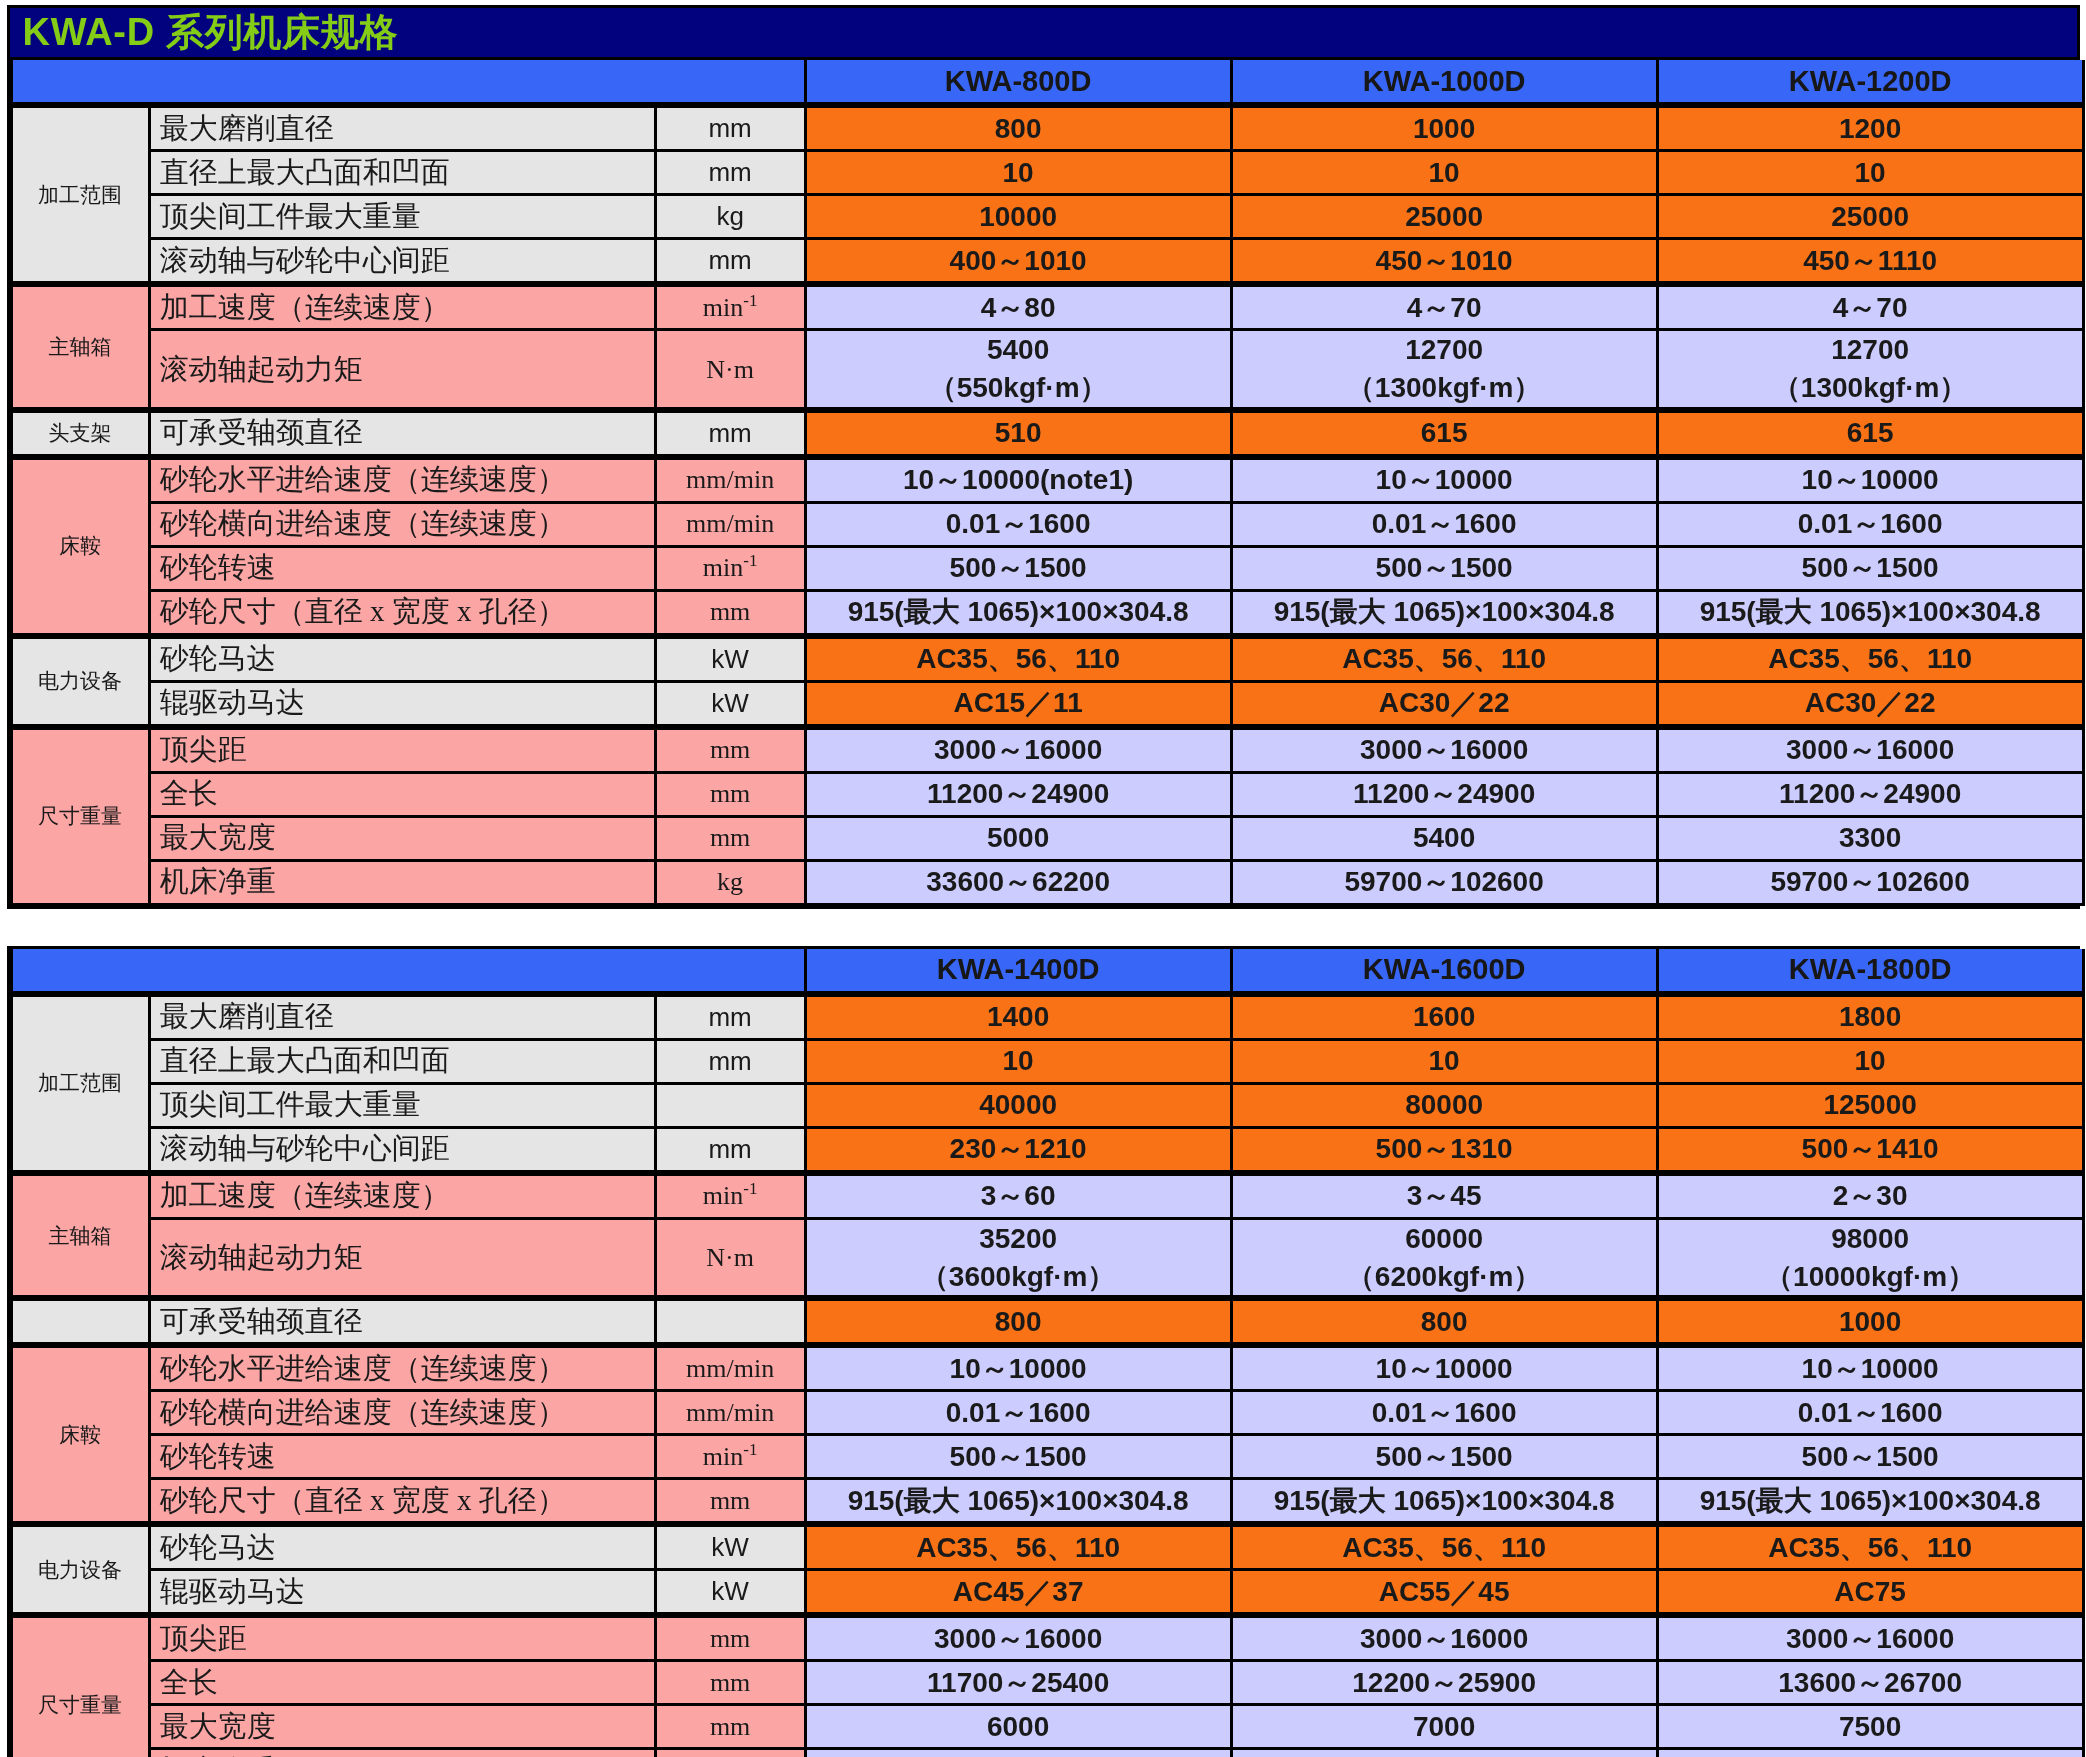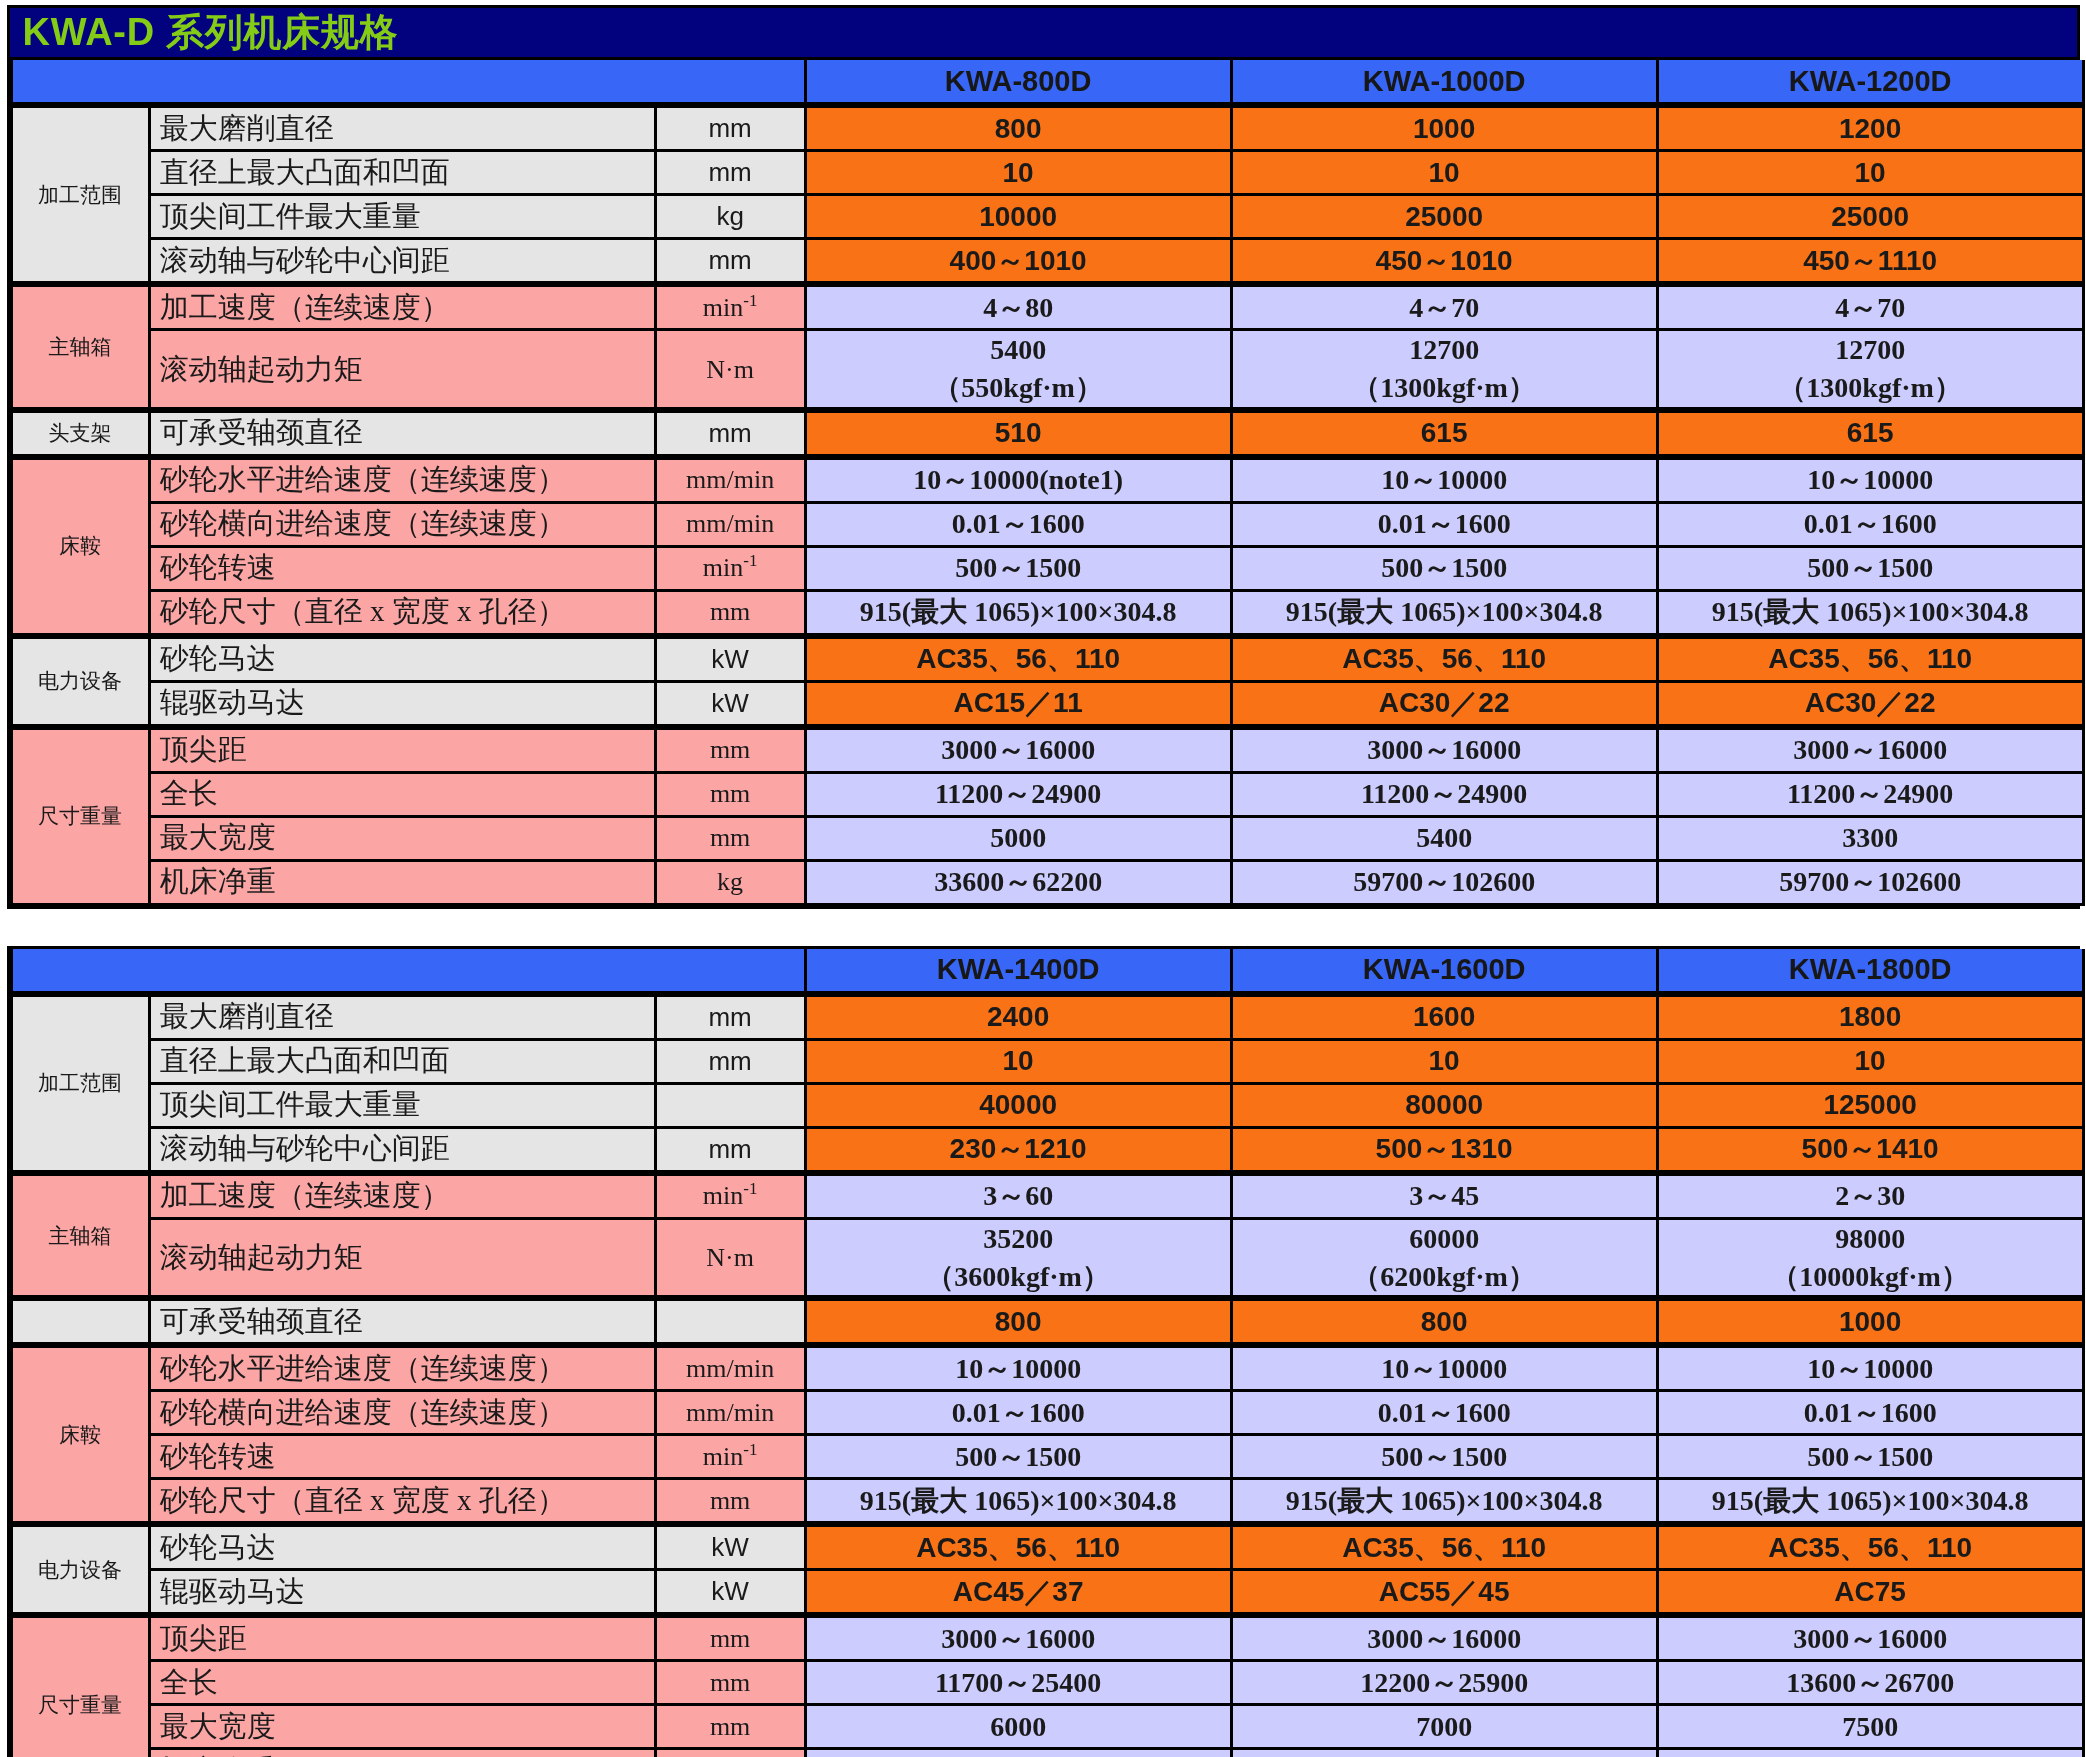--- a/index.html
+++ b/index.html
@@ -40,21 +40,21 @@
   tr.tall td{height:72px;line-height:1.35;}
   tr.hdr td{background:#3866f6;height:42px;border-top-width:0;}
   td.hdr-model{font-weight:bold;font-size:29px;color:#171717;margin-top:42px;}
   td.cat{font-size:21px;}
   td.lab{text-align:left;padding-left:9.2px;font-size:29px;}
   td.unit{font-size:26px;}
   td.val{font-weight:bold;font-size:28px;}
   td.tone-yellow{background:#e5e5e5;}
   td.tone-yellow-data{background:#f97316;}
   td.tone-purple{background:#fca5a5;font-family:Liberation Serif, serif;}
-  td.tone-purple-data{background:#ccccff;font-family:Liberation Serif, serif;}
+  td.tone-purple-data{background:#ccccff;}
   sup{font-size:17px;line-height:0;}
 </style>
 </head>
 <body>
 
 <div class="sheet">
 
   <div class="tbl-wrap">
     <div class="title-bar">KWA-D 系列机床规格</div>
     <div>
@@ -219,21 +219,21 @@
             <tr class="hdr">
               <td colspan="3" class="hdr-left"></td>
               <td class="hdr-model">KWA-1400D</td>
               <td class="hdr-model">KWA-1600D</td>
               <td class="hdr-model">KWA-1800D</td>
             </tr>
             <tr class="gstart ">
               <td rowspan="4" class="cat tone-yellow">加工范围</td>
               <td class="lab tone-yellow">最大磨削直径</td>
               <td class="unit tone-yellow"><span>mm</span></td>
-              <td class="val tone-yellow-data">2400</td>
+              <td class="val tone-yellow-data">1400</td>
               <td class="val tone-yellow-data">1600</td>
               <td class="val tone-yellow-data">1800</td>
             </tr>
             <tr class="">
               <td class="lab tone-yellow">直径上最大凸面和凹面</td>
               <td class="unit tone-yellow"><span>mm</span></td>
               <td class="val tone-yellow-data">10</td>
               <td class="val tone-yellow-data">10</td>
               <td class="val tone-yellow-data">10</td>
             </tr>

